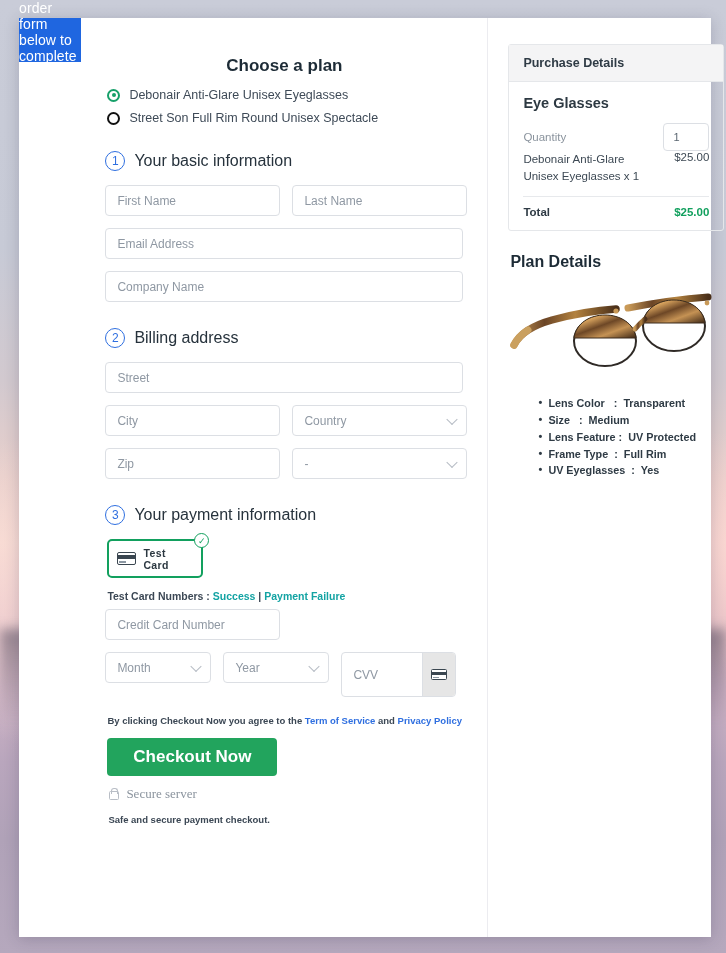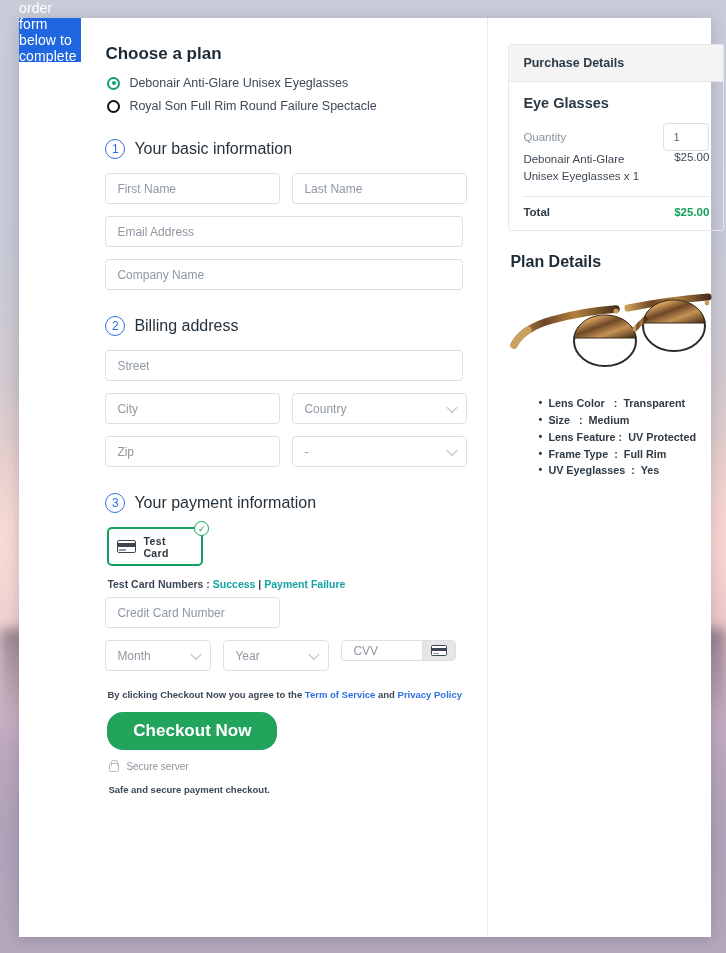--- a/index.html
+++ b/index.html
@@ -43,21 +43,21 @@
   #banner {
     height:44px; flex:0 0 44px; background:#1f66e0;
     color:#fff; display:flex; align-items:center; justify-content:center;
     font-size:14px; letter-spacing:.1px;
   }
   #body { flex:1; display:flex; min-height:0; }
   #formcol { width:407px; flex:0 0 407px; padding:26px 24px 0 24px; border-right:1px solid #ececf0; }
   #sidecol { flex:1; padding:26px 22px 0 20px; }
 
   
-  h2.sec { font-size:17px; font-weight:bold; color:#1d2b36; margin:0 0 12px 0; }
+  h2.sec { font-size:17px; font-weight:bold; color:#1d2b36; margin:12px 0 12px 0;text-align:center; }
   .steprow { display:flex; align-items:center; gap:9px; margin:26px 0 14px 0; }
   .stepnum {
     width:20px; height:20px; flex:0 0 20px; border-radius:50%;
     border:1.6px solid #2f6fe0; color:#2f6fe0;
     font-size:12px; display:flex; align-items:center; justify-content:center;
   }
   .steptitle { font-size:16px; color:#26323c; }
 
   
   .radio-line { display:flex; align-items:center; gap:9px; margin:0 0 9px 2px; }
@@ -90,41 +90,41 @@
   .ccglyph::before { content:""; position:absolute; left:-1px; right:-1px; top:2px; height:3.5px; background:#3a4650; }
   .ccglyph::after { content:""; position:absolute; left:1px; bottom:1.5px; width:7px; height:2px; background:#8c98a3; }
   .testcard .lbl { font-size:10.5px; font-weight:bold; color:#2b3740; letter-spacing:.4px; }
   .badge { position:absolute; right:-8px; top:-8px; width:15px; height:15px; border-radius:50%;
            background:#fff; border:1.6px solid #12a05e; color:#12a05e;
            font-size:9px; display:flex; align-items:center; justify-content:center; }
 
   .tcn { font-size:10.5px; font-weight:bold; color:#3c4855; margin:0 0 7px 2px; }
   .tcn a { color:#13a3a3; text-decoration:none; font-weight:bold; }
 
-  .cvvwrap { display:flex; flex:0 0 115px; height:21px; border:1px solid #dcdfe4; border-radius:4px; overflow:hidden; }
+  .cvvwrap { display:flex; flex:0 0 115px; height:45px; border:1px solid #dcdfe4; border-radius:4px; overflow:hidden; }
   .cvvwrap .cvvtxt { flex:1; display:flex; align-items:center; padding:0 11px; font-size:12px; color:#8f98a3; }
   .cvvbtn { width:33px; background:#e6e6e6; border-left:1px solid #dcdfe4; display:flex; align-items:center; justify-content:center; }
   .cvvbtn .mini { width:16px; height:11px; background:#fff; border:1.3px solid #3a4650; border-radius:1.5px; position:relative; }
   .cvvbtn .mini::before { content:""; position:absolute; left:-1px; right:-1px; top:1.5px; height:3px; background:#3a4650; }
   .cvvbtn .mini::after { content:""; position:absolute; left:1px; bottom:1px; width:6px; height:1.5px; background:#8c98a3; }
 
   .agree { font-size:9.5px; font-weight:bold; color:#3b4754; margin:18px 0 12px 2px; }
   .agree a { color:#2f6fe0; text-decoration:none; }
 
   .btn {
-    width:170px; height:38px; background:#22a45d; border-radius:16px;
+    width:170px; height:38px; background:#22a45d; border-radius:4px;
     color:#fff; font-size:17px; font-weight:bold;
     display:flex; align-items:center; justify-content:center;
     margin:0 0 10px 2px;
   }
   .secure { display:flex; align-items:center; gap:8px; margin:0 0 12px 3px; }
   .lock { width:10px; height:12px; flex:0 0 10px; position:relative; }
   .lock::before { content:""; position:absolute; left:1px; bottom:0; width:8px; height:7px; border:1.3px solid #b9bec6; border-radius:1.5px; }
   .lock::after { content:""; position:absolute; left:2.5px; top:0; width:5px; height:5px; border:1.3px solid #b9bec6; border-bottom:none; border-radius:3px 3px 0 0; }
-  .secure span { font-size:10px; color:#8b949e; }
+  .secure span { font-size:13px; color:#8b949e;font-family:Liberation Serif, serif; }
   .safe { font-size:9.5px; font-weight:bold; color:#3b4754; margin-left:3px; }
 
   
   .panel { border:1px solid #e5e7ea; border-radius:3px; }
   .panel-head { background:#f4f4f5; border-bottom:1px solid #e5e7ea; padding:11px 14px; font-size:12.5px; font-weight:bold; color:#2f3b45; }
   .panel-body { padding:13px 14px 12px 14px; }
   .eg { font-size:14.5px; font-weight:bold; color:#2d3942; margin:0 0 12px 0; }
   .qrow { display:flex; align-items:center; justify-content:space-between; }
   .qlbl { font-size:11.5px; color:#8a939d; }
   .qbox { width:46px; height:28px; border:1px solid #dcdfe4; border-radius:4px; display:flex; align-items:center; padding:0 9px; font-size:11px; color:#5a6670; }
@@ -159,21 +159,21 @@
     <div id="formcol">
 
       <h2 class="sec">Choose a plan</h2>
 
       <div class="radio-line">
         <span class="rad on"></span>
         <span class="radio-label">Debonair Anti-Glare Unisex Eyeglasses</span>
       </div>
       <div class="radio-line">
         <span class="rad"></span>
-        <span class="radio-label">Royal Son Full Rim Round Failure Spectacle</span>
+        <span class="radio-label">Street Son Full Rim Round Unisex Spectacle</span>
       </div>
 
       <div class="steprow">
         <span class="stepnum">1</span>
         <span class="steptitle">Your basic information</span>
       </div>
 
       <div class="row">
         <div class="fld w-half">First Name</div>
         <div class="fld w-half">Last Name</div>

